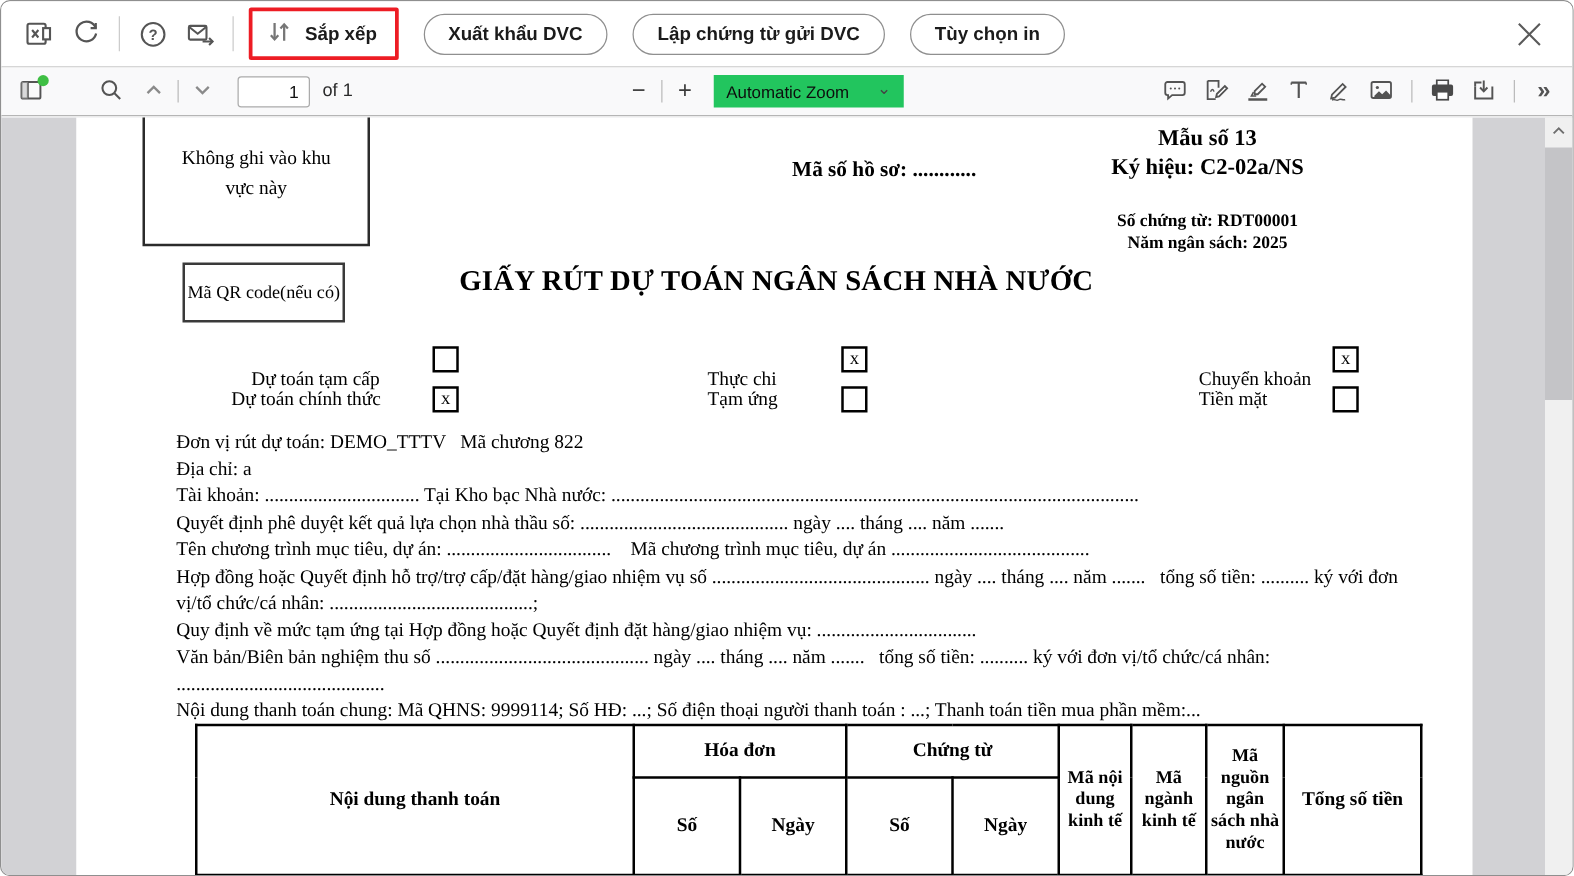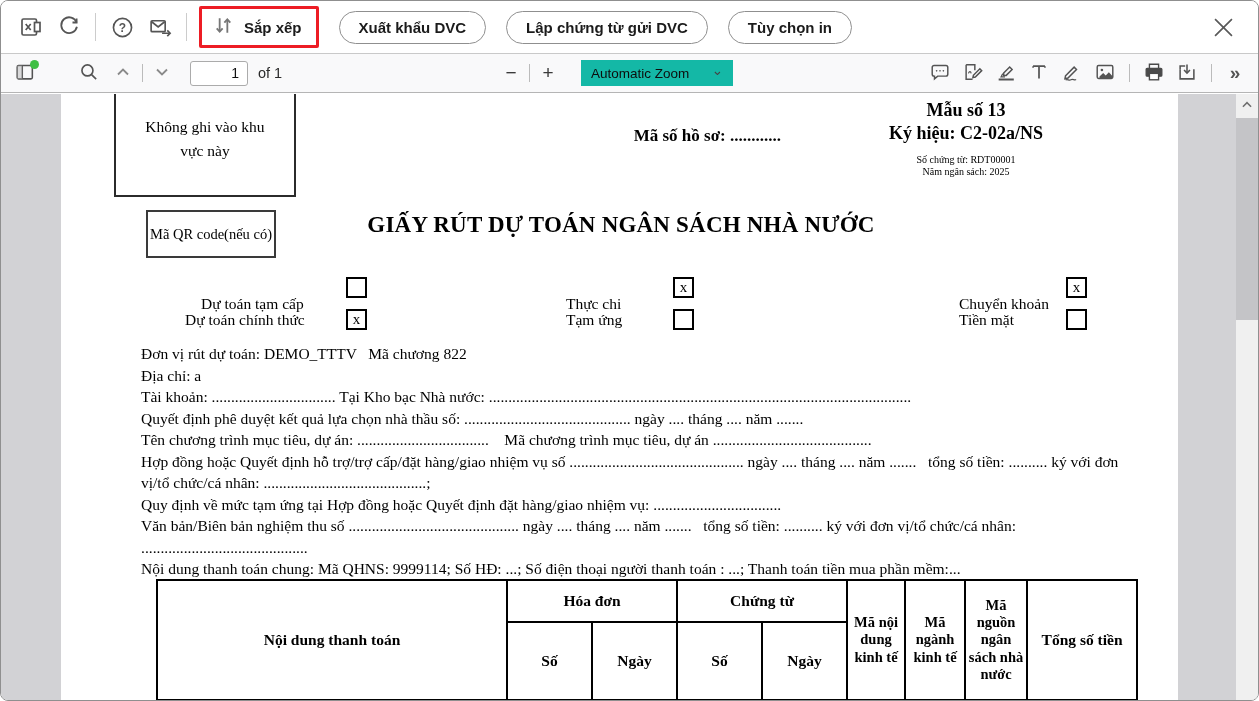--- a/index.html
+++ b/index.html
@@ -25,39 +25,39 @@
                display:flex;align-items:center;padding:0 10px;}
   .pbtn{background:none;border:none;width:28px;height:28px;display:flex;align-items:center;justify-content:center;
         color:#545454;cursor:pointer;padding:2px;position:relative;}
   .pdiv{width:1px;height:18px;background:#bbb;margin:0 5px;}
   .green-dot{position:absolute;top:1px;right:0px;width:9px;height:9px;border-radius:50%;background:#3fbf44;}
   .page-input{width:58px;height:25px;border:1px solid #ababab;border-radius:3px;background:#fff;text-align:right;
               padding:0 8px;font-size:14px;color:#111;margin-left:14px;font-family:"Liberation Sans",sans-serif;}
   .of-label{font-size:14.5px;color:#2a2a2a;margin-left:10px;}
   .zoom-group{position:absolute;left:497px;top:0;height:100%;display:flex;align-items:center;}
   .zoom-txtbtn{background:none;border:none;font-size:19px;color:#3a3a3a;width:26px;height:26px;line-height:22px;cursor:pointer;padding:0;}
-  .zoom-select{margin-left:20px;height:26px;background:#14b8a6;display:flex;align-items:center;padding:0 10px;min-width:152px;
+  .zoom-select{margin-left:10px;height:26px;background:#22c55e;display:flex;align-items:center;padding:0 10px;min-width:152px;
                font-size:13.5px;color:#0d0d0d;cursor:pointer;justify-content:space-between;gap:12px;}
   .right-tools{margin-left:auto;display:flex;align-items:center;gap:5px;}
   .more-btn{font-size:19px;color:#545454;font-weight:700;width:26px;}
   
   .content{position:absolute;top:93px;left:0;right:0;bottom:0;background:#d2d2d5;}
   .scrollbar{position:absolute;top:0;right:0;width:22px;height:100%;background:#f0f0f0;}
   .sb-arrow{width:100%;height:22px;display:flex;align-items:center;justify-content:center;color:#6f6f6f;}
   .sb-thumb{position:absolute;top:24px;left:0;width:100%;height:202px;background:#c4c4c7;}
   
   .page{position:absolute;top:0;left:60px;width:1117px;height:608px;background:#fff;overflow:hidden;
         font-family:"Liberation Serif","DejaVu Serif",serif;color:#000;}
   .corner-box{position:absolute;top:-14px;left:53px;width:182px;height:117px;border:2px solid #2b2b2b;
               display:flex;align-items:center;justify-content:center;text-align:center;font-size:15.5px;line-height:1.5;padding:0 26px;}
   .dossier{position:absolute;top:32px;left:420px;width:300px;text-align:right;font-weight:700;font-size:17px;}
   .hdr-right{position:absolute;top:5px;left:780px;width:250px;text-align:center;}
   .hdr-right .b1{font-size:18px;font-weight:700;line-height:1.3;}
-  .hdr-right .b2{font-size:18px;font-weight:700;line-height:1.3;margin-bottom:8px;}
-  .hdr-right .n{font-size:10px;line-height:1.25;}
+  .hdr-right .b2{font-size:18px;font-weight:700;line-height:1.3;margin-bottom:23px;}
+  .hdr-right .n{font-size:14px;line-height:1.25;font-weight:bold;}
   .qr-box{position:absolute;top:116px;left:85px;width:130px;height:48px;border:2px solid #3a3a3a;
           display:flex;flex-direction:row;align-items:center;justify-content:center;font-size:14.5px;line-height:1.3;}
   .doc-title{position:absolute;top:118px;left:180px;width:760px;text-align:center;font-size:23px;font-weight:700;letter-spacing:0.2px;}
   .cb-label{position:absolute;font-size:15.5px;white-space:nowrap;}
   .cb-box{position:absolute;width:21px;height:21px;border:2px solid #000;display:flex;align-items:center;justify-content:center;
           font-size:15px;line-height:1;}
   .r1{top:183px;} .r1l{top:185px;margin-top:16px;}
   .r2{top:215px;} .r2l{top:217px;}
   .paras{position:absolute;top:249px;left:80px;width:992px;font-size:15.5px;line-height:21.5px;}
   .docline{white-space:pre-wrap;}

